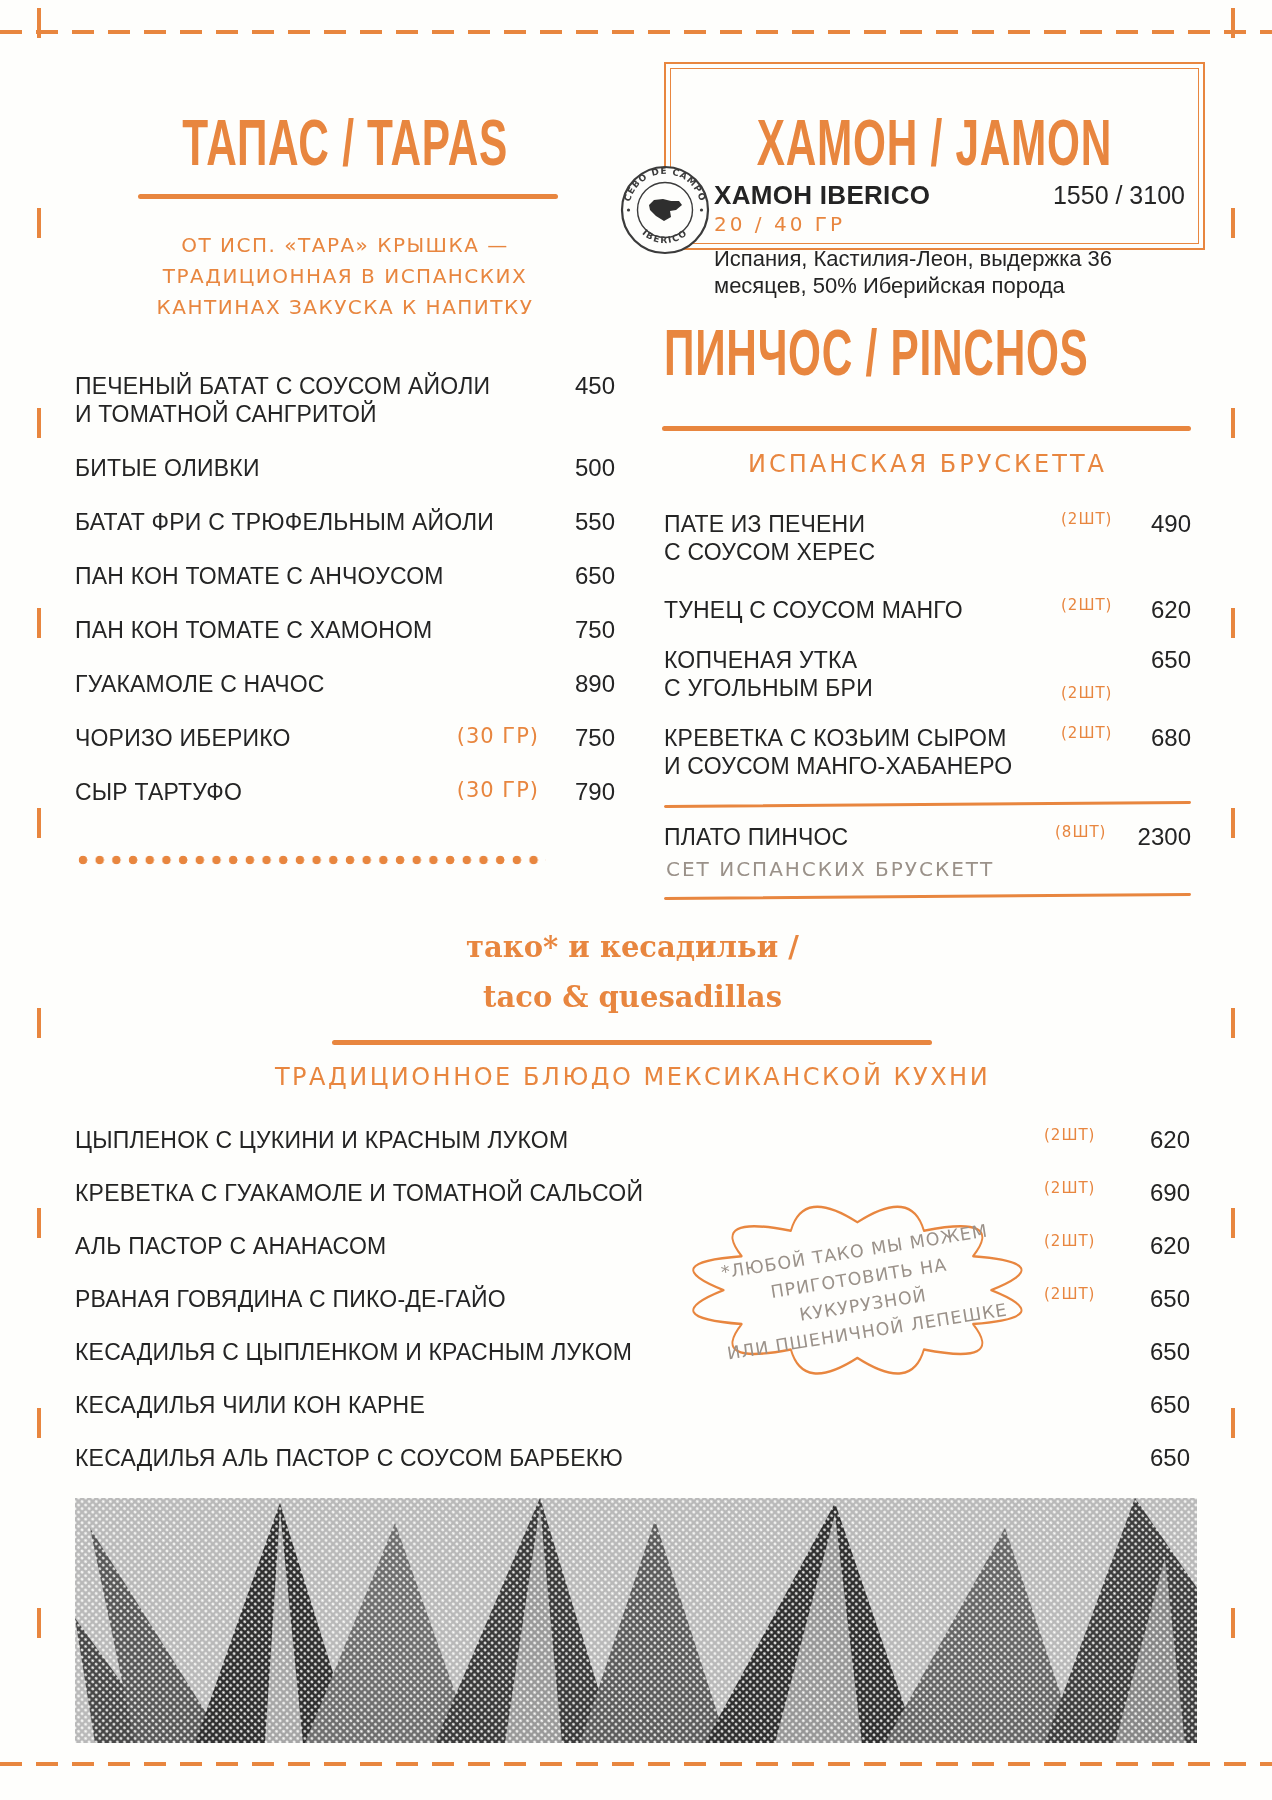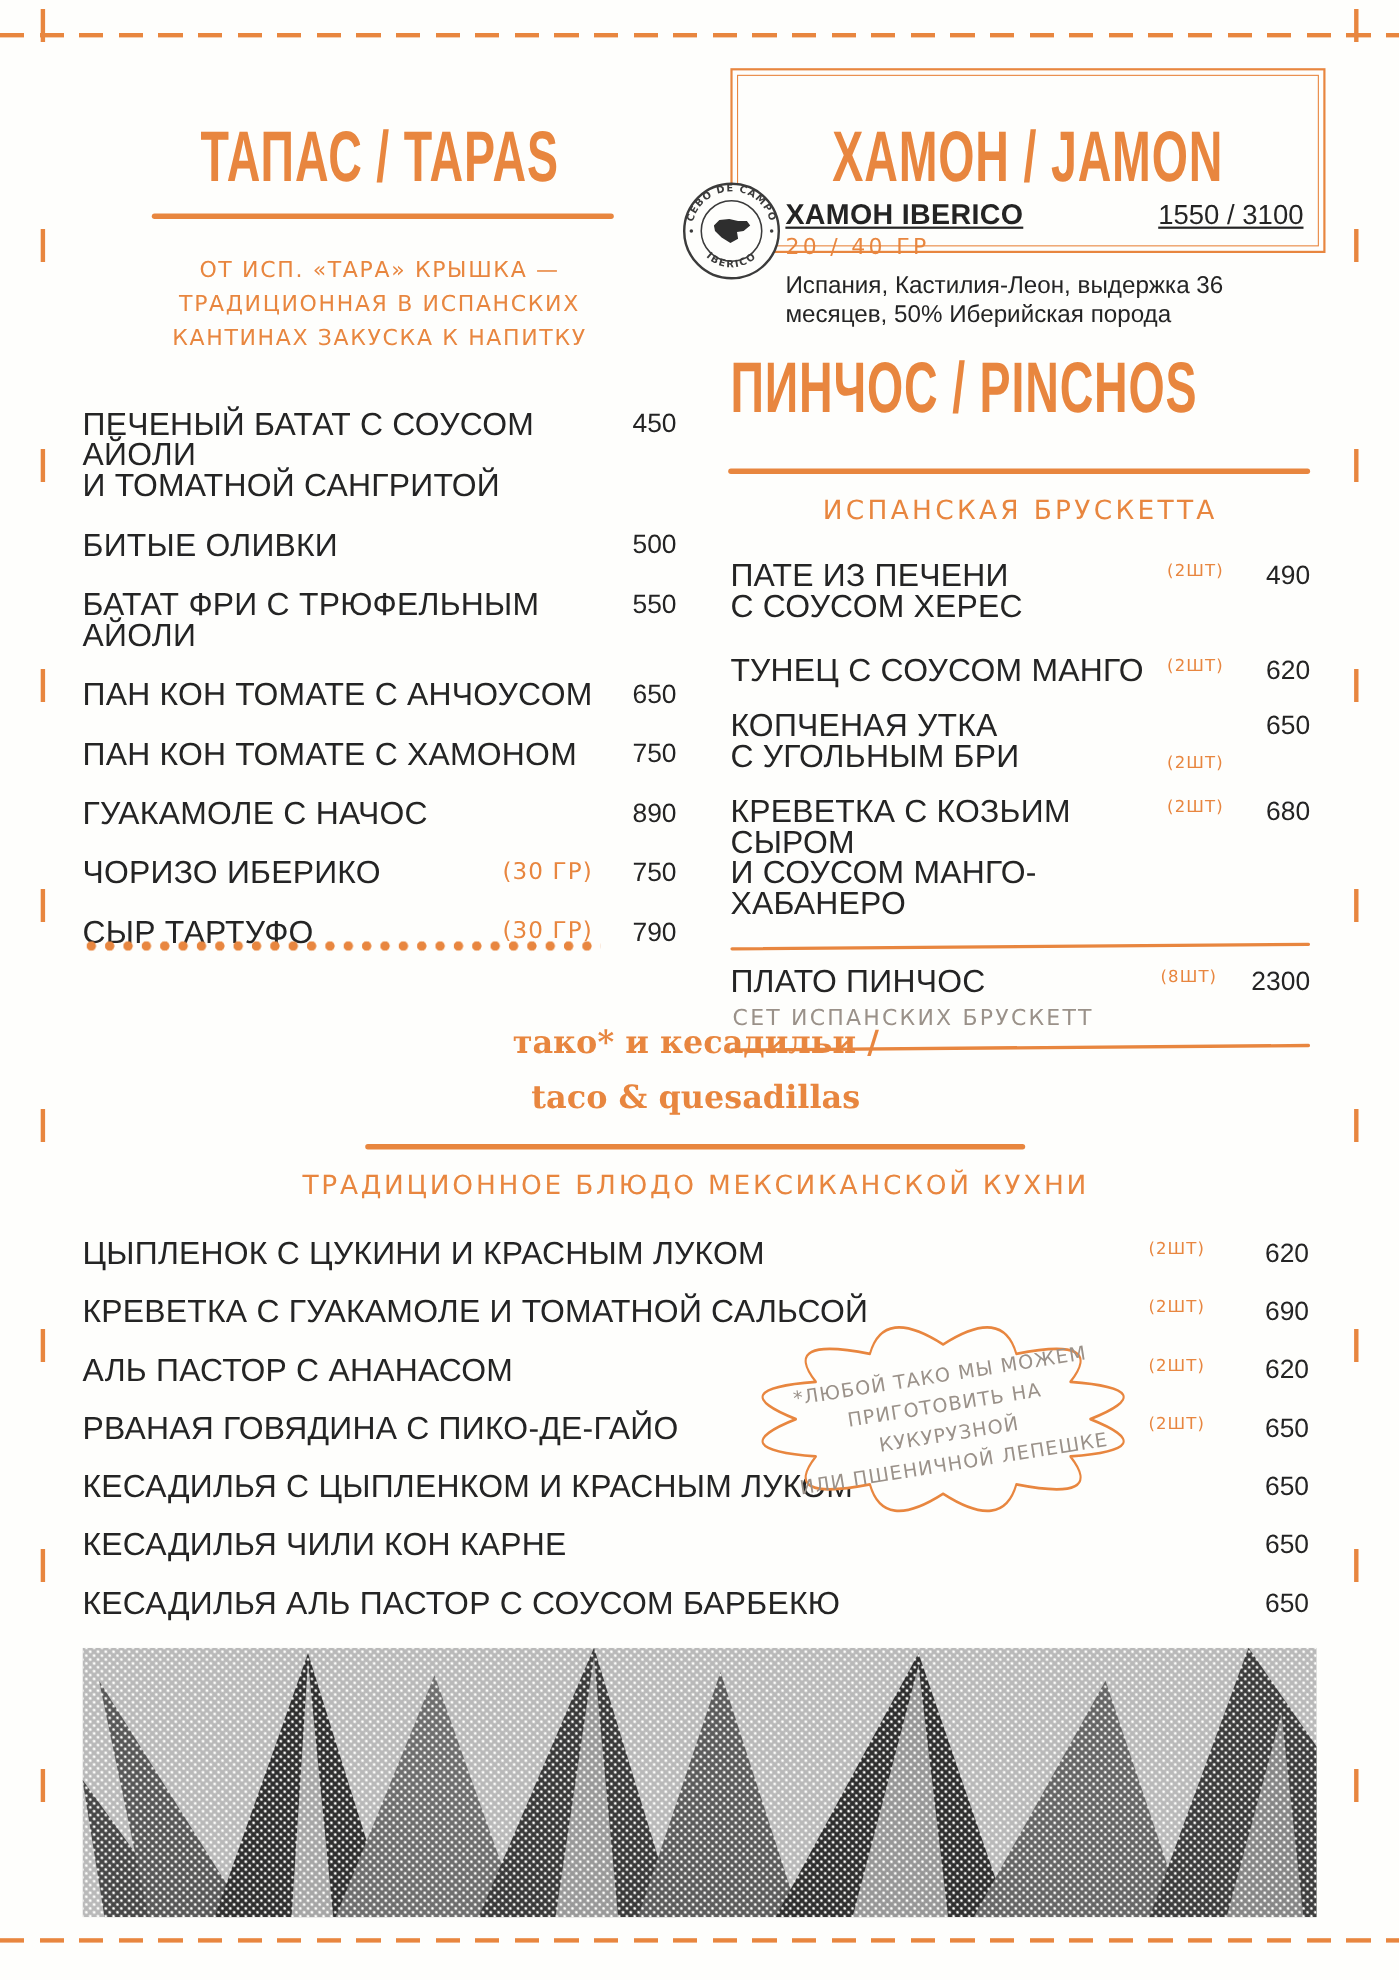--- a/index.html
+++ b/index.html
@@ -25,45 +25,45 @@
   .sec-title{color:var(--orange);font-weight:bold;}
   .sec-title .t{display:inline-block;transform:scale(.73,1.12);transform-origin:center;
     font-size:58px;letter-spacing:1px;white-space:nowrap;}
   .sec-title.left-align .t{transform-origin:left center;}
 
   .hand{font-family:"DejaVu Sans",sans-serif;color:var(--orange);}
   .hand-gray{font-family:"DejaVu Sans",sans-serif;color:var(--gray);}
 
   
   .mrow{display:flex;align-items:flex-start;margin-bottom:26px;}
-  .mname{flex:1;font-size:29px;line-height:28px;letter-spacing:.2px;white-space:pre-line;color:var(--ink);}
+  .mname{flex:1;font-size:23px;line-height:28px;letter-spacing:.2px;white-space:pre-line;color:var(--ink);}
   .mnote{font-size:21px;letter-spacing:1px;margin:0 18px;}
   .mqty{width:80px;font-size:15px;letter-spacing:1px;}
   .mprice{width:58px;text-align:right;font-size:24px;color:var(--ink);}
   .qty-end .mqty{align-self:flex-end;}
 
   
   .tapas{position:absolute;left:75px;top:88px;width:540px;height:760px;}
   .tapas .sec-title{position:absolute;top:0;width:100%;text-align:center;}
   .tapas-rule{position:absolute;left:63px;top:106px;width:420px;height:5px;background:var(--orange);border-radius:3px;}
   .tapas-sub{position:absolute;top:142px;width:100%;text-align:center;font-size:20px;
     line-height:31px;letter-spacing:1.5px;white-space:pre-line;}
   .tapas-items{position:absolute;top:284px;width:100%;}
 
   .dots{position:absolute;left:78px;top:855px;width:468px;height:10px;
     background-image:radial-gradient(circle at 5px 5px,var(--orange) 4px,transparent 4.6px);
     background-size:16.7px 10px;background-repeat:repeat-x;}
 
   
-  .jamon{position:absolute;left:664px;top:62px;width:541px;height:168px;border:2px solid var(--orange);box-sizing:border-box;}
+  .jamon{position:absolute;left:664px;top:62px;width:541px;height:188px;border:2px solid var(--orange);box-sizing:border-box;}
   .jamon::before{content:"";position:absolute;inset:4px;border:1.5px solid var(--orange);pointer-events:none;}
   .jamon .sec-title{position:absolute;top:24px;width:100%;text-align:center;}
   .jamon-stamp{position:absolute;left:-47px;top:100px;width:92px;height:92px;}
   .jamon-item{position:absolute;left:48px;right:18px;top:116px;}
-  .jamon-line1{display:flex;align-items:flex-end;text-decoration:underline;}
+  .jamon-line1{display:flex;align-items:center;}
   .jamon-name{flex:1;font-size:26px;font-weight:bold;letter-spacing:.3px;}
   .jamon-price{font-size:25px;}
   .jamon-weight{font-size:20px;letter-spacing:3px;margin-top:1px;}
   .jamon-desc{font-size:22px;line-height:27px;margin-top:9px;white-space:pre-line;}
 
   
   .pinchos{position:absolute;left:664px;top:298px;width:527px;}
   .pinchos .sec-title{display:block;}
   .pinchos-rule{position:absolute;left:-2px;top:128px;width:529px;height:5px;background:var(--orange);border-radius:3px;}
   .pinchos-sub{position:absolute;top:152px;width:100%;text-align:center;font-size:24px;letter-spacing:3px;}

